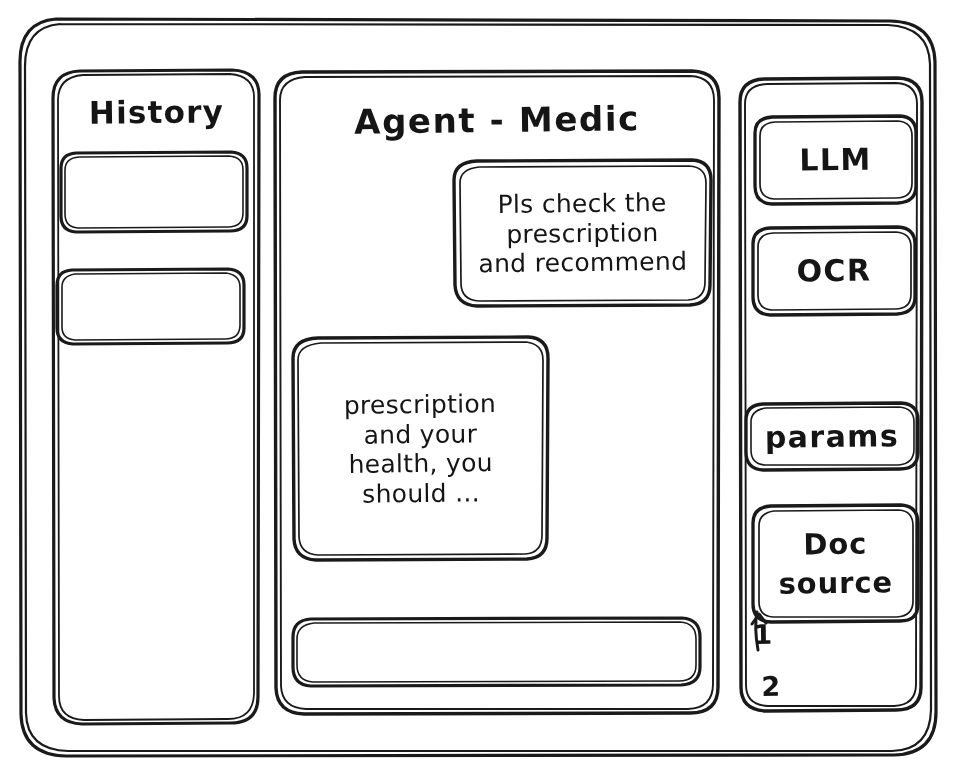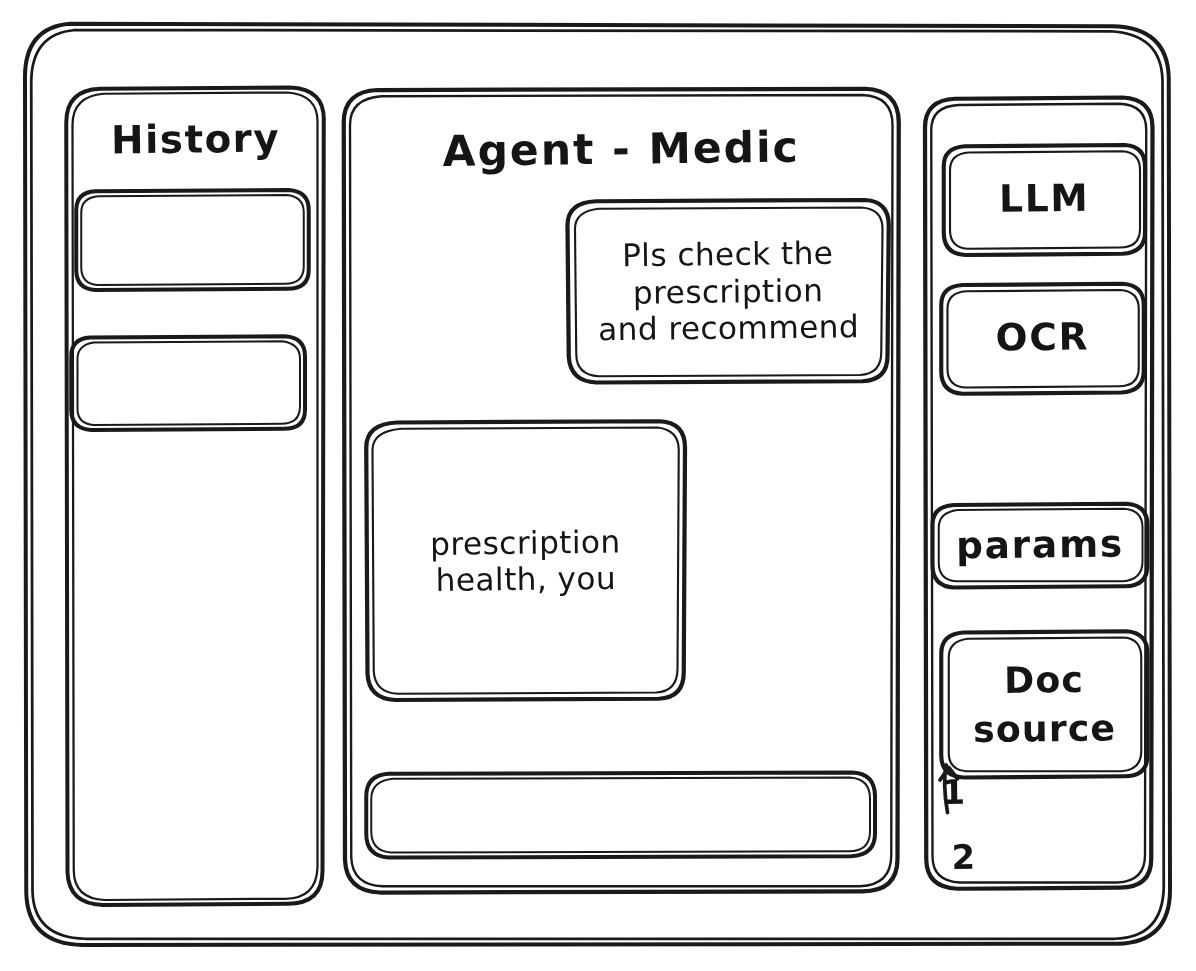--- a/index.html
+++ b/index.html
@@ -173,21 +173,23 @@
   <div class="node handwriting agent-title" style="left:276px; top:96px; width:442px; height:48px;">Agent - Medic</div>
 
   <div class="node handwriting bubble-text" style="left:454px; top:161px; width:257px; height:145px; flex-direction:column; justify-content:center;">
     <div>Pls check the</div>
     <div>prescription</div>
     <div>and recommend</div>
   </div>
 
   <div class="node handwriting bubble-text" style="left:293px; top:338px; width:255px; height:222px; flex-direction:column; justify-content:center;">
     <div>prescription</div>
+    <div>and your</div>
     <div>health, you</div>
+    <div>should ...</div>
   </div>
 
   <div class="node handwriting bubble-text" style="left:293px; top:618px; width:407px; height:68px; justify-content:flex-start; padding-left:22px;" title=""></div>
 
   <div class="node handwriting tool-label" style="left:755px; top:116px; width:161px; height:88px;">LLM</div>
 
   <div class="node handwriting tool-label" style="left:753px; top:227px; width:162px; height:88px;">OCR</div>
 
   <div class="node handwriting tool-label" style="left:746px; top:403px; width:172px; height:67px;">params</div>
 

